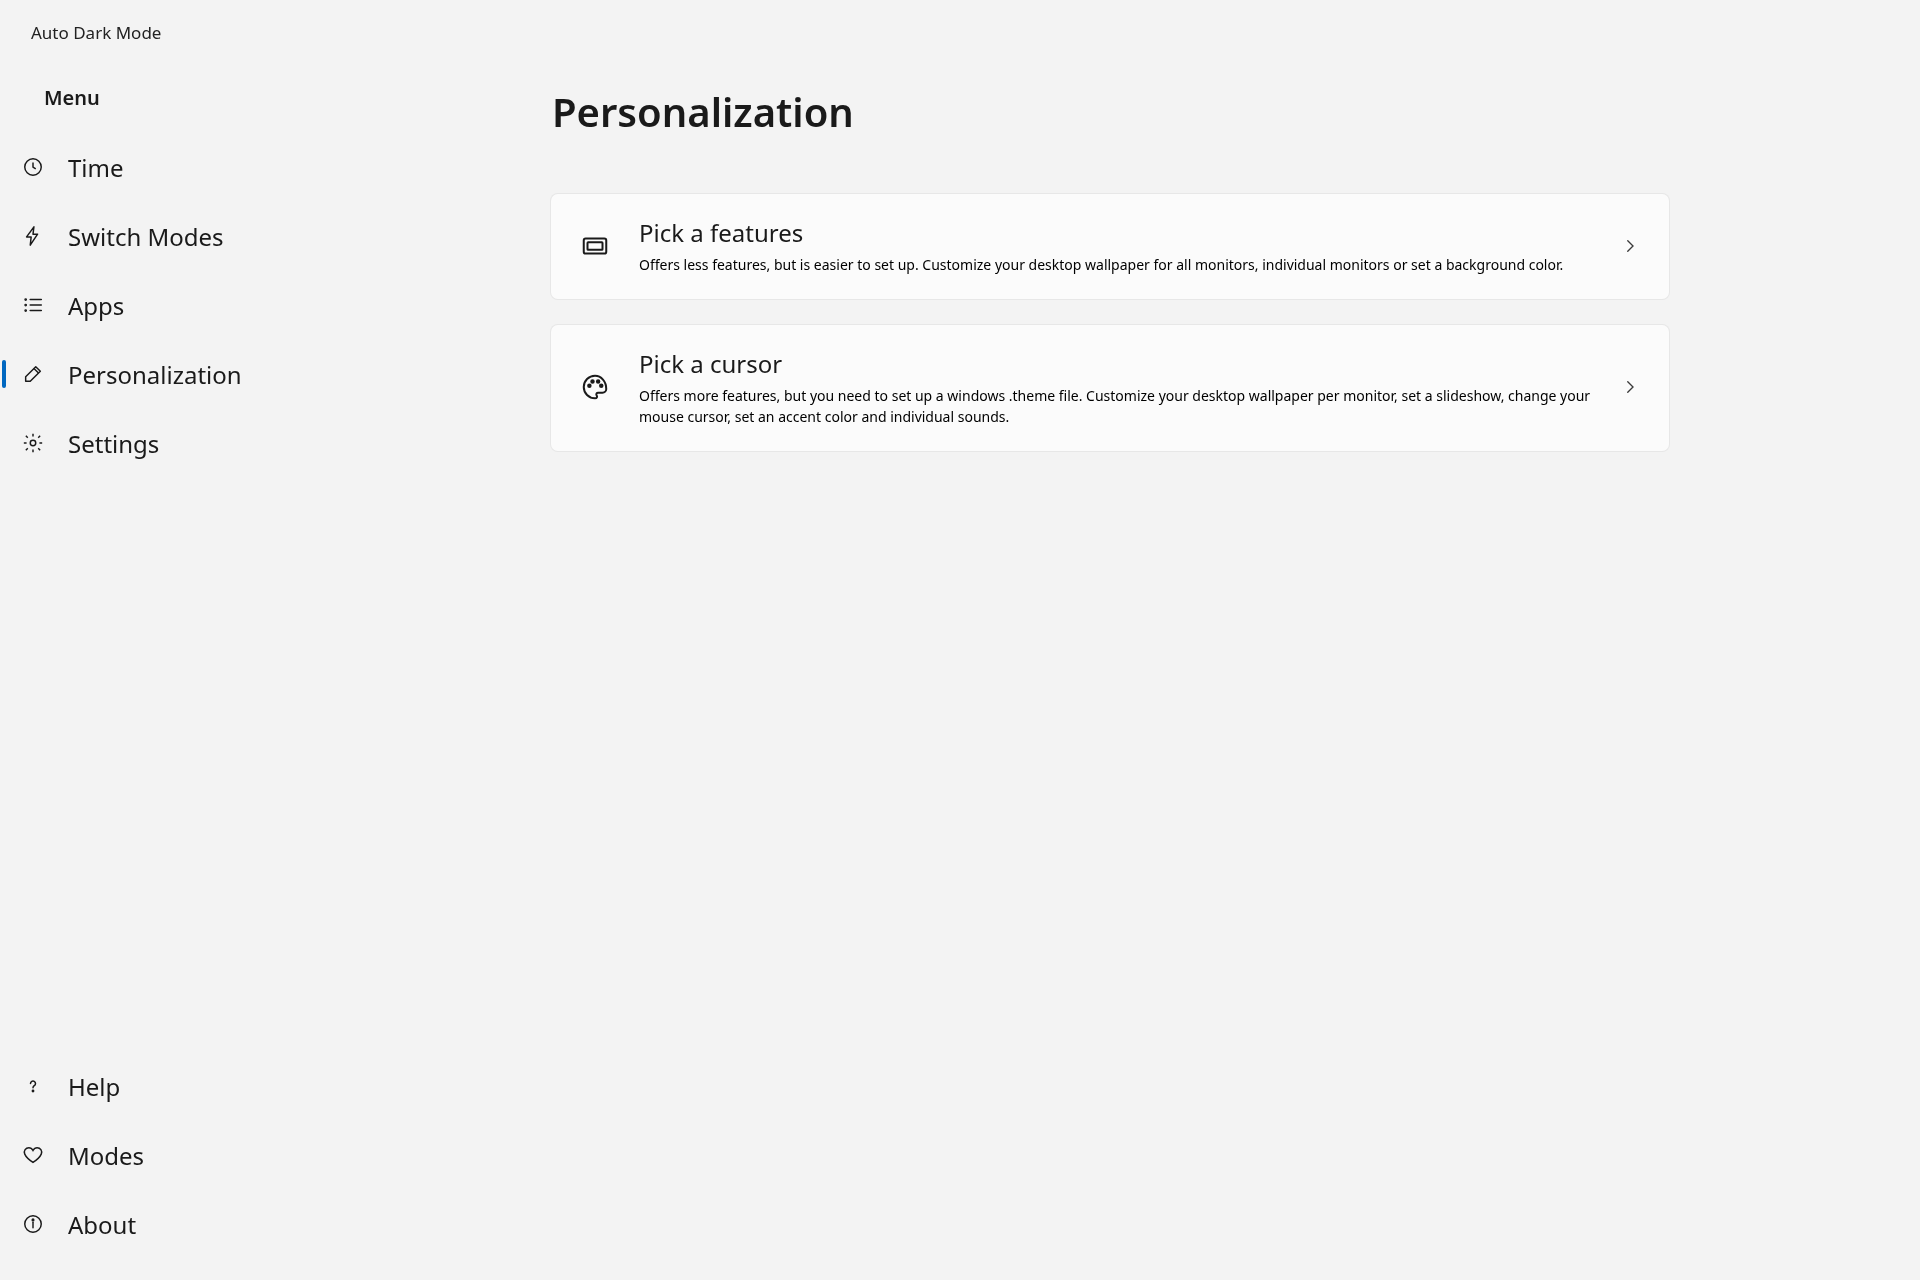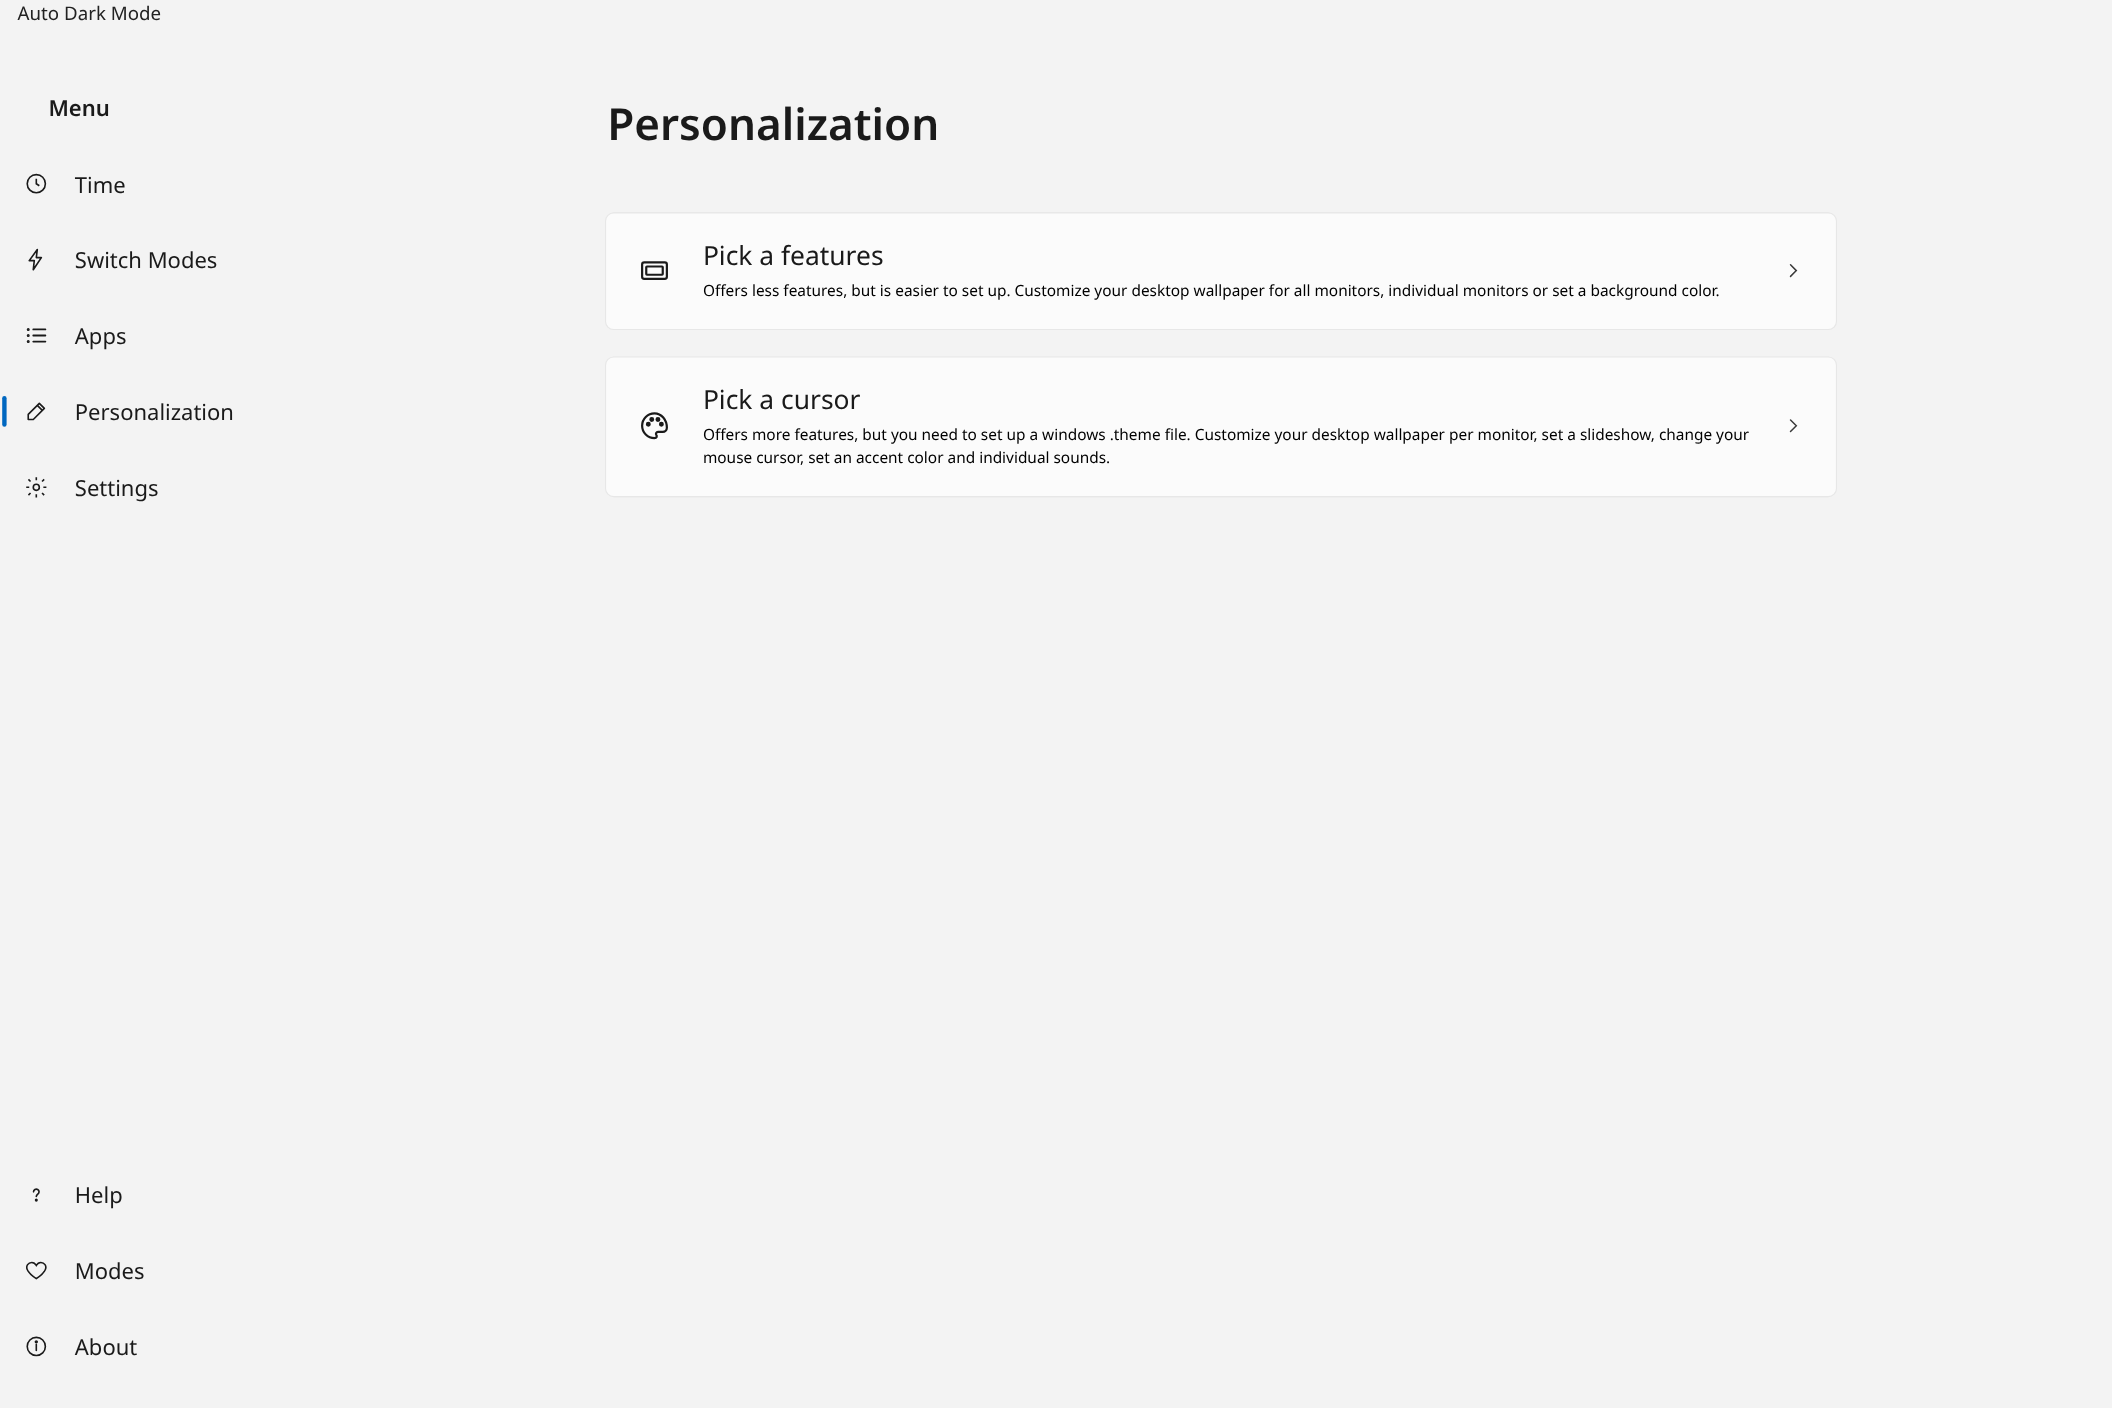--- a/index.html
+++ b/index.html
@@ -7,22 +7,22 @@
   body {
     font-family: "Segoe UI", "Segoe UI Variable", system-ui, sans-serif;
     background: #f3f3f3;
     color: #1a1a1a;
     display: flex;
     flex-direction: column;
   }
   .titlebar {
     height: 44px;
     display: flex;
-    align-items: flex-start;
-    padding-left: 16px;
+    align-items: flex-end;
+    padding-left: 31px;
     font-size: 17px;
     color: #222;
     user-select: none;
   }
   .body {
     flex: 1;
     display: flex;
     min-height: 0;
   }
   .sidebar {
@@ -59,21 +59,21 @@
   }
   .nav-item .icon {
     width: 26px;
     height: 26px;
     display: inline-flex;
     align-items: center;
     justify-content: center;
     margin-left: 2px;
   }
   .nav-item .label {
-    font-size: 20px;
+    font-size: 24px;
     margin-left: 22px;
     color: #1a1a1a;
   }
   .nav-item.selected::before {
     content: "";
     position: absolute;
     left: -4px;
     top: 14px;
     bottom: 14px;
     width: 4px;

